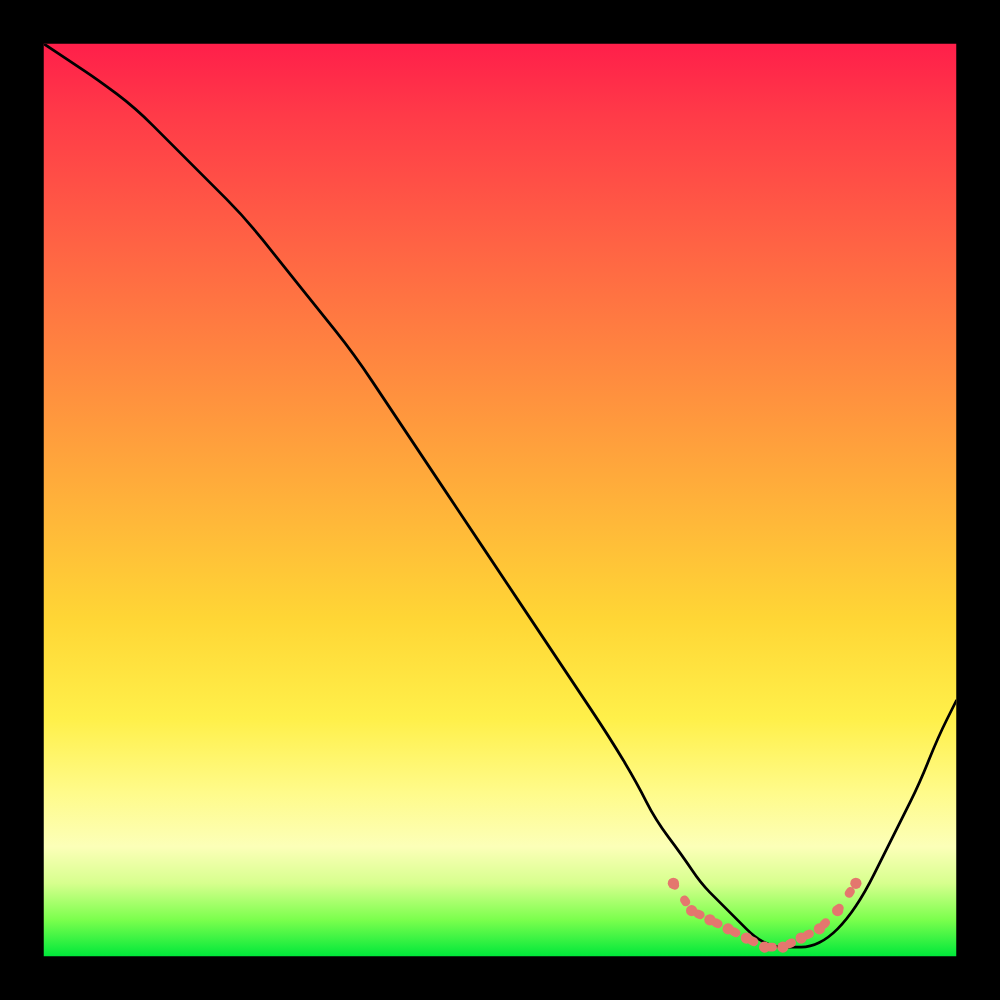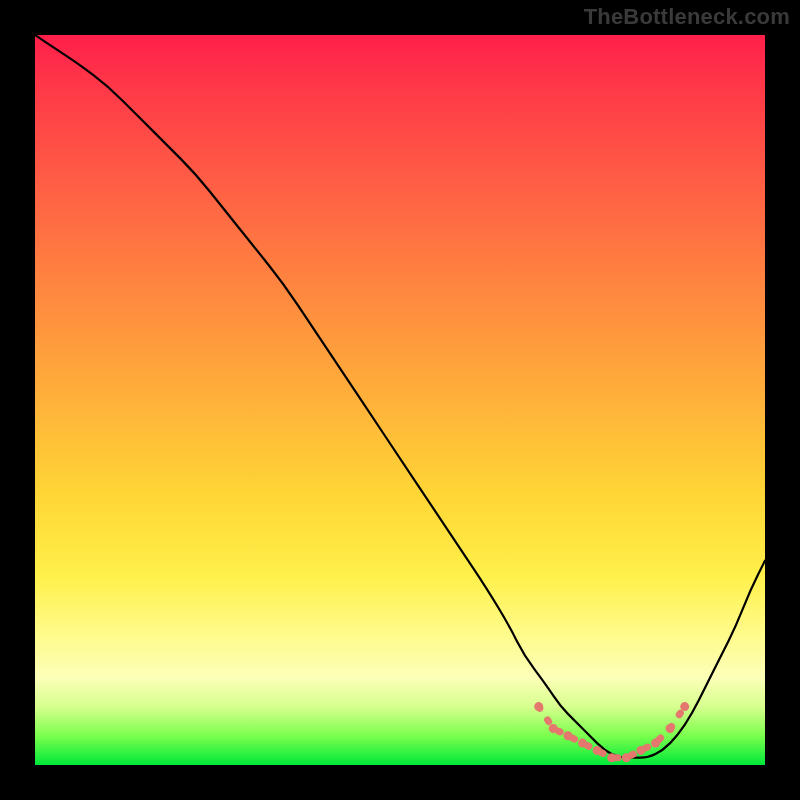--- a/index.html
+++ b/index.html
@@ -72,21 +72,20 @@
     stroke: #e4776e;
     stroke-width: 7;
     stroke-linecap: round;
     fill: none;
   }
 </style>
 </head>
 <body>
 
 <div class="frame">
-  <div class="watermark">TheBottleneck.com</div>
 
   <div class="plot">
     <svg class="curve" viewBox="0 0 730 730" preserveAspectRatio="none">
       <path id="bottleneck-curve" class="curve-path" d="M 0 0 Q 0 0 10.95 7.300000000000011 Q 21.9 14.600000000000023 32.849999999999994 21.900000000000034 Q 43.8 29.200000000000045 58.4 40.14999999999998 Q 73 51.09999999999991 87.6 65.69999999999993 Q 102.2 80.29999999999995 116.80000000000001 94.89999999999998 Q 131.4 109.5 146 124.09999999999997 Q 160.6 138.69999999999993 175.2 156.95 Q 189.8 175.20000000000005 204.4 193.45000000000005 Q 219 211.70000000000005 233.60000000000002 229.95000000000002 Q 248.20000000000002 248.2 262.8 270.1 Q 277.4 292 292 313.9 Q 306.59999999999997 335.79999999999995 321.2 357.7 Q 335.8 379.6 350.4 401.5 Q 365 423.40000000000003 379.6 445.3 Q 394.20000000000005 467.2 408.8 489.1 Q 423.4 511 438 532.9 Q 452.6 554.8 463.55 573.05 Q 474.5 591.3 481.8 605.9 Q 489.1 620.5 500.04999999999995 635.1 Q 510.99999999999994 649.7 518.3 660.6500000000001 Q 525.6 671.6 532.9000000000001 678.9000000000001 Q 540.2 686.2 547.5 693.5 Q 554.8 700.8 562.0999999999999 708.0999999999999 Q 569.4 715.4 576.7 719.05 Q 584 722.7 591.3 722.7 Q 598.5999999999999 722.7 605.8999999999999 722.7 Q 613.1999999999999 722.7 620.5 719.05 Q 627.8 715.4 635.0999999999999 708.0999999999999 Q 642.4 700.8 649.7 689.8499999999999 Q 657 678.9 664.3 664.3 Q 671.6 649.7 678.9 635.1 Q 686.1999999999999 620.5 693.5 605.9 Q 700.8 591.3 708.0999999999999 573.05 Q 715.4 554.8 722.7 540.2 L 730 525.6"></path>
       <g id="valley-dots">
           <path d="M 503.7 671.6 L 518.3 693.5 L 532.9 700.8 L 547.5 708.1 L 562.1 715.4 L 576.7 722.7 L 591.3000000000001 722.7 L 605.9 715.4 L 620.5 708.1 L 635.1 693.5 L 649.7 671.6" class="dot-line" stroke-dasharray="2 14"></path>
           <circle cx="503.7" cy="671.6" r="4.5" class="dot"></circle>
           <circle cx="518.3" cy="693.5" r="4.5" class="dot"></circle>
           <circle cx="532.9" cy="700.8" r="4.5" class="dot"></circle>
           <circle cx="547.5" cy="708.1" r="4.5" class="dot"></circle>

